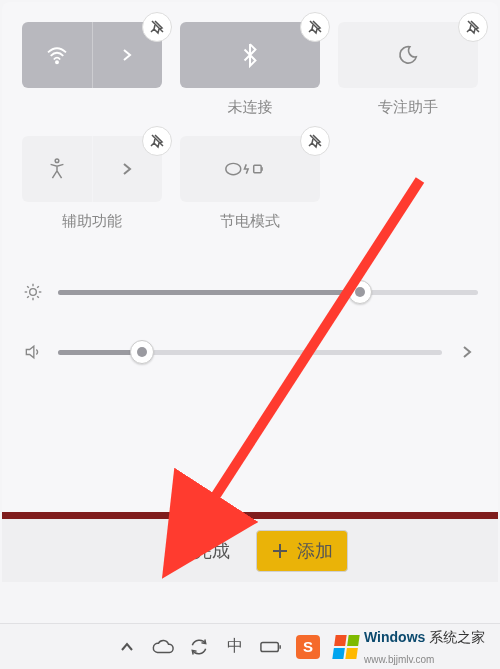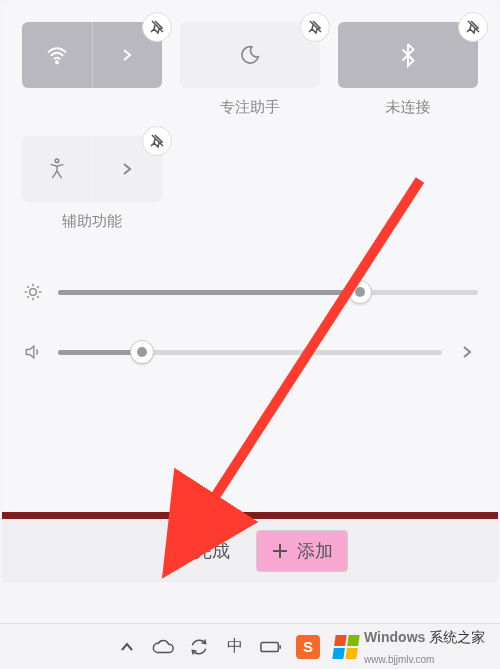--- a/index.html
+++ b/index.html
@@ -132,21 +132,21 @@
     }
     .bar-btn {
       display: flex;
       align-items: center;
       gap: 8px;
       font-size: 18px;
       color: #555;
       padding: 8px 14px;
       border-radius: 4px;
     }
-    .bar-btn.add { border: 1px solid #cfcfd3; background: #f9a8d4; justify-content: flex-end; }
+    .bar-btn.add { border: 1px solid #cfcfd3; background: #eab308; justify-content: flex-end; }
     .taskbar {
       position: absolute;
       left: 0; right: 0; bottom: 0;
       height: 46px;
       background: #f3f3f5;
       border-top: 1px solid #e0e0e3;
       display: flex;
       align-items: center;
       gap: 14px;
       padding: 0 12px;
@@ -216,47 +216,47 @@
       <div class="pin-badge">
         <svg width="16" height="16" viewBox="0 0 16 16" stroke="currentColor" fill="none" stroke-width="1.5">
             <path d="M6 2 L13 9 L10 10 L9 14 L5 10 L2 13 M5 10 L6 6 Z"></path>
             <line x1="3" y1="2" x2="14" y2="13"></line>
           </svg>
       </div>
       <div class="tile-label"></div>
     </div>
 
     <div class="tile-wrap">
-      <div class="tile">
-        <svg width="22" height="22" viewBox="0 0 24 24" stroke="currentColor" fill="none" stroke-width="1.8">
-            <path d="M14 3 A9 9 0 1 0 21 14 A7 7 0 0 1 14 3 Z"></path>
+      <div class="tile active">
+        <svg width="14" height="24" viewBox="0 0 12 22" stroke="currentColor" fill="none" stroke-width="1.8">
+            <path d="M6 1 L6 21 L11 16 L1 6 M6 1 L11 6 L1 16"></path>
           </svg>
       </div>
       <div class="pin-badge">
         <svg width="16" height="16" viewBox="0 0 16 16" stroke="currentColor" fill="none" stroke-width="1.5">
             <path d="M6 2 L13 9 L10 10 L9 14 L5 10 L2 13 M5 10 L6 6 Z"></path>
             <line x1="3" y1="2" x2="14" y2="13"></line>
           </svg>
       </div>
-      <div class="tile-label">专注助手</div>
+      <div class="tile-label">未连接</div>
     </div>
 
     <div class="tile-wrap">
-      <div class="tile active">
-        <svg width="14" height="24" viewBox="0 0 12 22" stroke="currentColor" fill="none" stroke-width="1.8">
-            <path d="M6 1 L6 21 L11 16 L1 6 M6 1 L11 6 L1 16"></path>
+      <div class="tile">
+        <svg width="22" height="22" viewBox="0 0 24 24" stroke="currentColor" fill="none" stroke-width="1.8">
+            <path d="M14 3 A9 9 0 1 0 21 14 A7 7 0 0 1 14 3 Z"></path>
           </svg>
       </div>
       <div class="pin-badge">
         <svg width="16" height="16" viewBox="0 0 16 16" stroke="currentColor" fill="none" stroke-width="1.5">
             <path d="M6 2 L13 9 L10 10 L9 14 L5 10 L2 13 M5 10 L6 6 Z"></path>
             <line x1="3" y1="2" x2="14" y2="13"></line>
           </svg>
       </div>
-      <div class="tile-label">未连接</div>
+      <div class="tile-label">专注助手</div>
     </div>
 
     <div class="tile-wrap">
       <div class="tile split">
         <div class="half">
           <svg width="20" height="22" viewBox="0 0 20 24" stroke="currentColor" fill="none" stroke-width="1.6">
               <circle cx="10" cy="3" r="2"></circle>
               <path d="M3 7 L10 9 L17 7 M10 9 L10 14 L5 22 M10 14 L15 22"></path>
             </svg>
         </div>
@@ -268,20 +268,37 @@
       </div>
       <div class="pin-badge">
         <svg width="16" height="16" viewBox="0 0 16 16" stroke="currentColor" fill="none" stroke-width="1.5">
             <path d="M6 2 L13 9 L10 10 L9 14 L5 10 L2 13 M5 10 L6 6 Z"></path>
             <line x1="3" y1="2" x2="14" y2="13"></line>
           </svg>
       </div>
       <div class="tile-label">辅助功能</div>
     </div>
 
+    <div class="tile-wrap">
+      <div class="tile">
+        <svg width="26" height="18" viewBox="0 0 28 18" stroke="currentColor" fill="none" stroke-width="1.6">
+            <path d="M4 9 A8 6 0 1 0 4 9.01"></path>
+            <path d="M10 4 L8 9 L12 9 L10 14"></path>
+            <rect x="18" y="5" width="8" height="8" rx="1"></rect>
+            <line x1="27" y1="7" x2="27" y2="11"></line>
+          </svg>
+      </div>
+      <div class="pin-badge">
+        <svg width="16" height="16" viewBox="0 0 16 16" stroke="currentColor" fill="none" stroke-width="1.5">
+            <path d="M6 2 L13 9 L10 10 L9 14 L5 10 L2 13 M5 10 L6 6 Z"></path>
+            <line x1="3" y1="2" x2="14" y2="13"></line>
+          </svg>
+      </div>
+      <div class="tile-label">节电模式</div>
+    </div>
 
 
   </div>
 
   <div class="sliders">
     <div class="slider-row">
       <div class="icon-slot">
         <svg width="20" height="20" viewBox="0 0 24 24" stroke="currentColor" fill="none" stroke-width="1.6">
             <circle cx="12" cy="12" r="4"></circle>
             <line x1="12" y1="2" x2="12" y2="5"></line>
@@ -373,18 +390,18 @@
   </div>
   <div class="sogou">S</div>
   <div class="watermark">
     <div class="winlogo">
         <span></span>
         <span></span>
         <span></span>
         <span></span>
       </div>
     <div>
-      <span style="font-weight:600;color:#737373">Windows</span>
+      <span style="font-weight:600;color:#0c4a6e">Windows</span>
       <span>系统之家</span>
       <span class="sub">www.bjjmlv.com</span>
     </div>
   </div>
 </div>
 
 </body></html>

